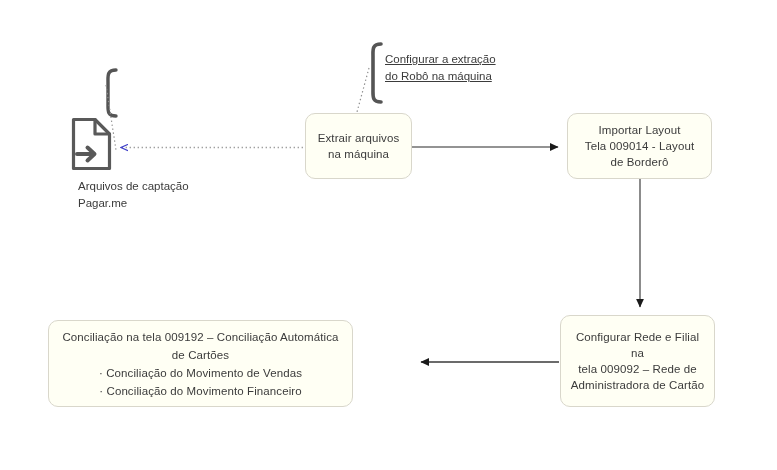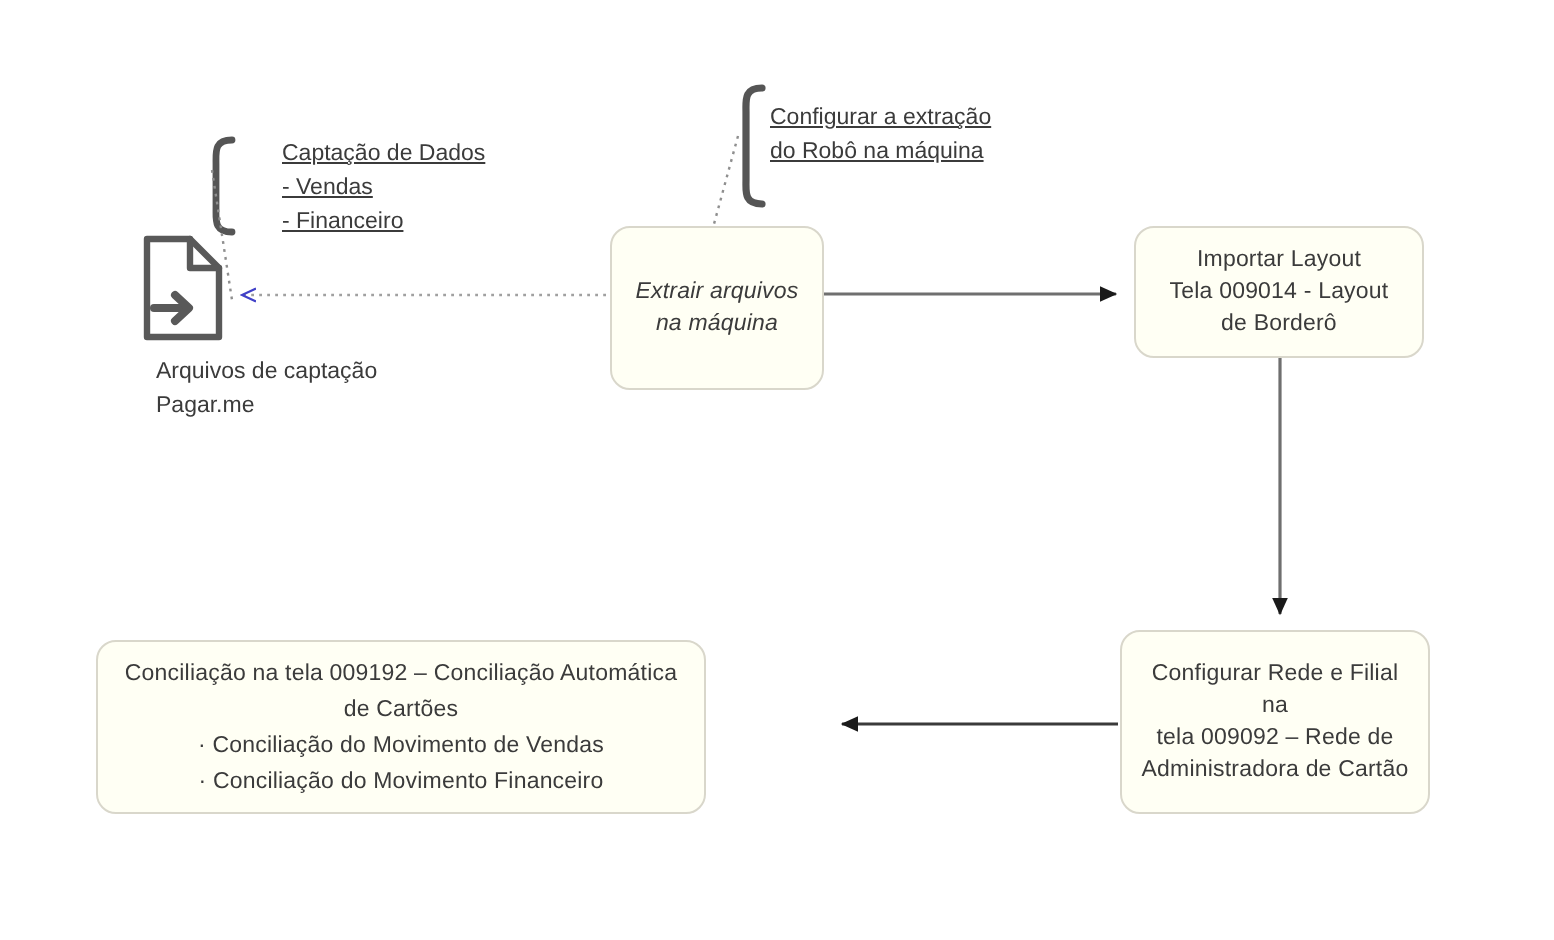--- a/index.html
+++ b/index.html
@@ -45,21 +45,21 @@
     line-height: 16px;
     letter-spacing: 0.1px;
   }
   .node .node-text {
     white-space: pre-line;
     padding: 0 8px;
   }
 
   #node-extrair {
     left: 305px; top: 113px;
-    width: 107px; height: 82px; font-style: italic;
+    width: 107px; height: 66px;
   }
   #node-importar {
     left: 567px; top: 113px;
     width: 145px; height: 66px;
   }
   #node-configurar {
     left: 560px; top: 315px;
     width: 155px; height: 92px;
   }
   #node-conciliacao {
@@ -157,23 +157,20 @@
       <path d="M5.5 5.5 h21.5 l14.5 14.5 v34.5 h-36 z" fill="none" stroke="#595959" stroke-width="3.2" stroke-linejoin="round" stroke-linecap="round"></path>
       <path d="M27 5.5 v14.5 h14.5" fill="none" stroke="#595959" stroke-width="3.2" stroke-linejoin="round" stroke-linecap="round"></path>
       <path d="M9 40 h16" fill="none" stroke="#595959" stroke-width="4" stroke-linecap="round"></path>
       <path d="M19.5 33.5 L26.5 40 L19.5 46.5" fill="none" stroke="#595959" stroke-width="4" stroke-linejoin="round" stroke-linecap="round"></path>
     </svg>
   </div>
 
   <div id="label-arquivos">Arquivos de captação
 Pagar.me</div>
 
-  <div id="annot-captacao" class="annot">Captação de Dados
-- Vendas
-- Financeiro</div>
 
   <div id="annot-robo" class="annot">Configurar a extração
 do Robô na máquina</div>
 
   <div id="node-extrair" class="node">
     <span class="node-text">Extrair arquivos
 na máquina</span>
   </div>
 
   <div id="node-importar" class="node">

